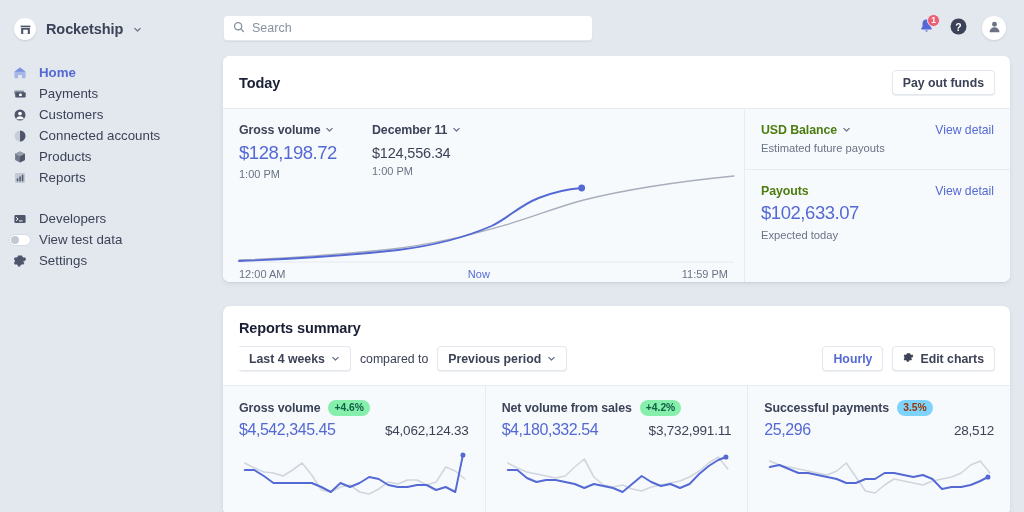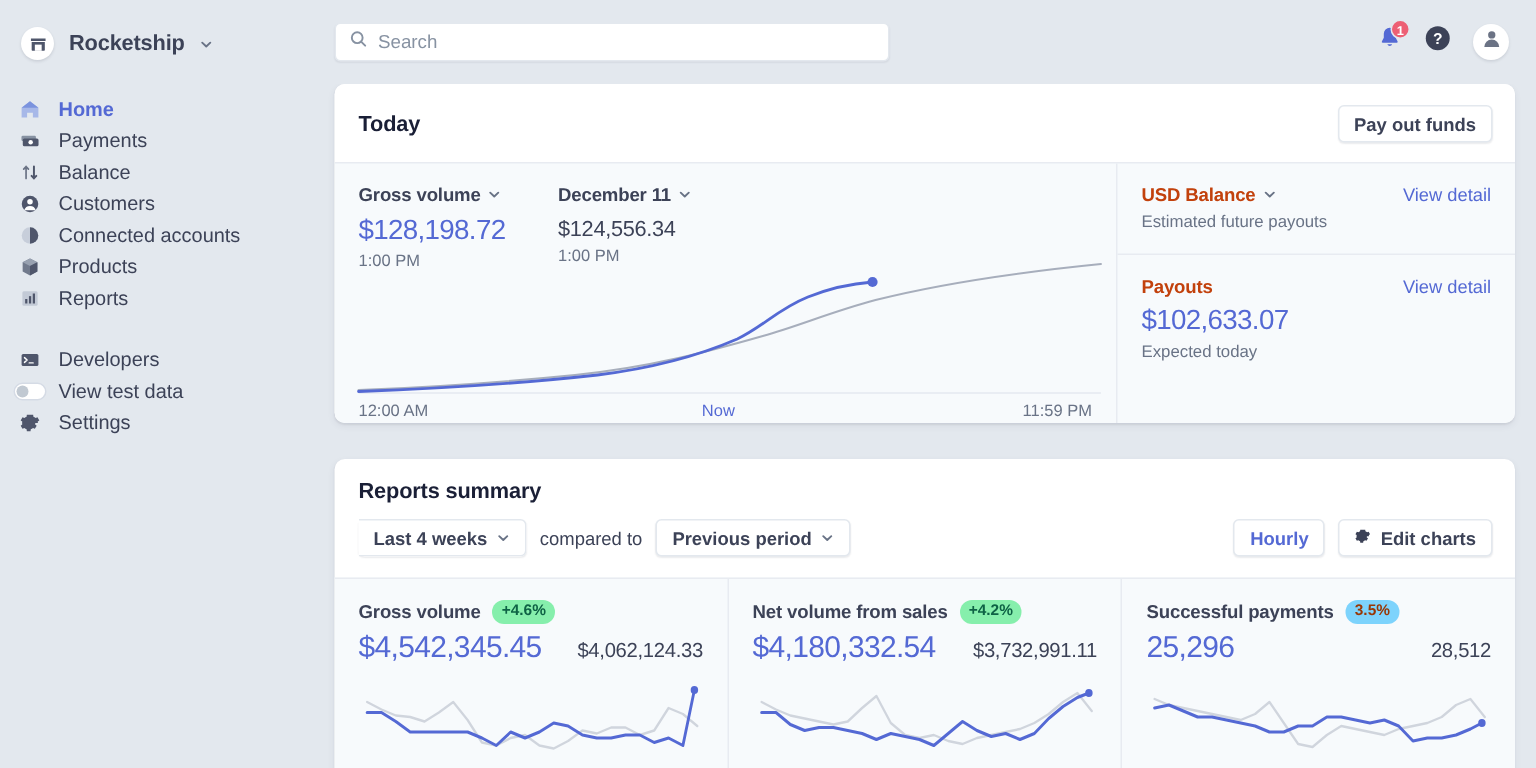--- a/index.html
+++ b/index.html
@@ -129,21 +129,21 @@
     display: flex; justify-content: space-between; align-items: center;
     padding: 0 16px 0 16px; font-size: 11px; color: #697386;
     position: relative; height: 16px; margin-top: -4px;
   }
   .axis-now { color: #5469d4; position: absolute; left: 47%; }
 
   .today-right { width: 266px; flex: 0 0 266px; border-left: 1px solid #e8ebf1; }
   .bal-block { padding: 14px 16px 15px 16px; }
   .bal-block + .bal-block { border-top: 1px solid #e8ebf1; }
   .bal-head { display: flex; align-items: center; }
-  .bal-label { font-size: 12.4px; color: #c2410c; font-weight: 600; display: flex; align-items: center; gap: 5px; letter-spacing: -.1px;}
+  .bal-label { font-size: 12.4px; color: #4d7c0f; font-weight: 600; display: flex; align-items: center; gap: 5px; letter-spacing: -.1px;}
   .bal-link { margin-left: auto; font-size: 12.2px; color: #5469d4; cursor: pointer; }
   .bal-amt { font-size: 18.5px; color: #5469d4; margin-top: 4px; letter-spacing: -.45px; }
   .bal-sub { font-size: 11.2px; color: #697386; margin-top: 5px; }
 
   
   .reports-head { padding: 14px 15px 0 16px; }
   .filters { display: flex; align-items: center; gap: 9px; margin-top: 10px; padding-bottom: 14px; }
   .seg { display: inline-flex; box-shadow: 0 1px 1px rgba(60,66,87,.1); border-radius: 4px; }
   .seg .btn { border-radius: 0; box-shadow: none; }
   .seg .btn:first-child { border-radius: 4px 0 0 4px; }
@@ -156,21 +156,21 @@
   .rcard + .rcard { border-left: 1px solid #e8ebf1; }
   .rlabel-row { display: flex; align-items: center; gap: 8px; }
   .rlabel { font-size: 12.4px; color: #3c4257; font-weight: 600; letter-spacing: -.1px; }
   .pill {
     font-size: 10.3px; font-weight: 700; border-radius: 9px;
     padding: 2px 6px; line-height: 1.15;
   }
   .pill.green { background: #86efac; color: #0e6245; }
   .pill.amber { background: #7dd3fc; color: #983705; }
   .rvals { display: flex; align-items: baseline; margin-top: 5px; }
-  .rval-main { font-size: 20px; color: #5469d4; letter-spacing: -.45px; }
+  .rval-main { font-size: 16px; color: #5469d4; letter-spacing: -.45px; }
   .rval-cmp { font-size: 13.5px; color: #3c4257; margin-left: auto; letter-spacing: -.2px; }
   .spark { height: 64px; margin-top: 12px; }
   .spark svg { display: block; width: 100%; height: 100%; }
 
   .toggle-sw {
     width: 22px; height: 12px; border-radius: 7px;
     background: #fff; position: relative; border: 1px solid #d5dbe5;
     flex: 0 0 22px;
   }
   .toggle-sw::after {
@@ -217,29 +217,20 @@
         <span class="nav-icon">
           <svg width="14" height="14" viewBox="0 0 16 16">
               <rect x="1.5" y="4" width="11" height="4" rx="1" fill="#8792a2"></rect>
               <rect x="2.5" y="6" width="12" height="6" rx="1.2" fill="#4f566b"></rect>
               <circle cx="8.5" cy="9" r="1.7" fill="#fff"></circle>
             </svg>
         </span>
         <span class="nav-label">Payments</span>
       </div>
 
-      <div class="nav-item">
-        <span class="nav-icon">
-          <svg width="14" height="14" viewBox="0 0 16 16" fill="none" stroke="#6b7385" stroke-width="1.3" stroke-linecap="round" stroke-linejoin="round">
-            <path d="M5 12.5V3.5M5 3.5L3.2 5.4M5 3.5l1.8 1.9"></path>
-            <path d="M11 3.5v9M11 12.5l1.8-1.9M11 12.5L9.2 10.6" stroke="#4f566b" stroke-width="1.5"></path>
-          </svg>
-        </span>
-        <span class="nav-label">Balance</span>
-      </div>
 
       <div class="nav-item">
         <span class="nav-icon">
           <svg width="14" height="14" viewBox="0 0 16 16">
               <circle cx="8" cy="8" r="6.3" fill="#4f566b"></circle>
               <circle cx="8" cy="6.3" r="2.1" fill="#fff"></circle>
               <path d="M3.6 12.8a4.6 4.6 0 018.8 0z" fill="#fff"></path>
             </svg>
         </span>
         <span class="nav-label">Customers</span>

